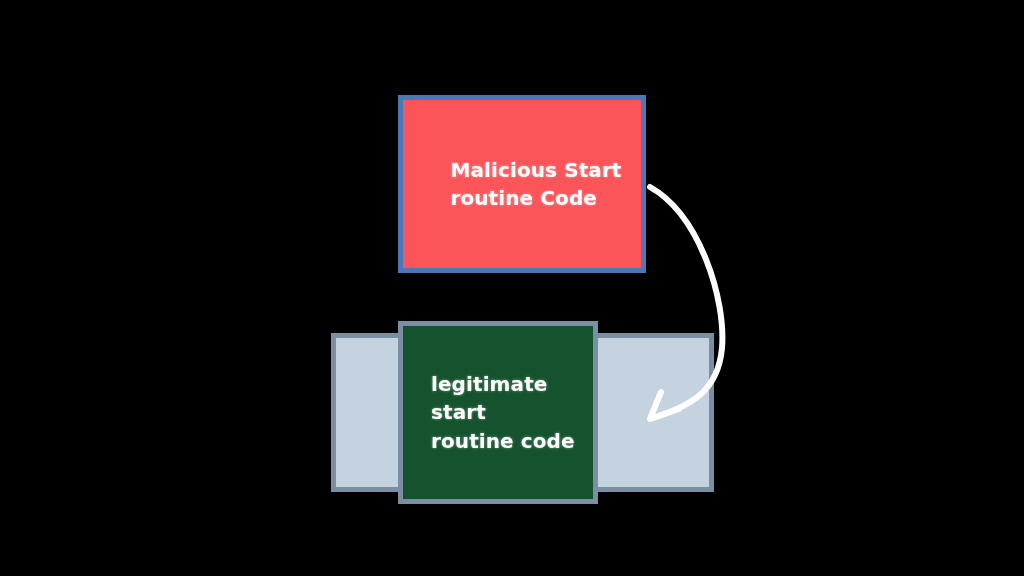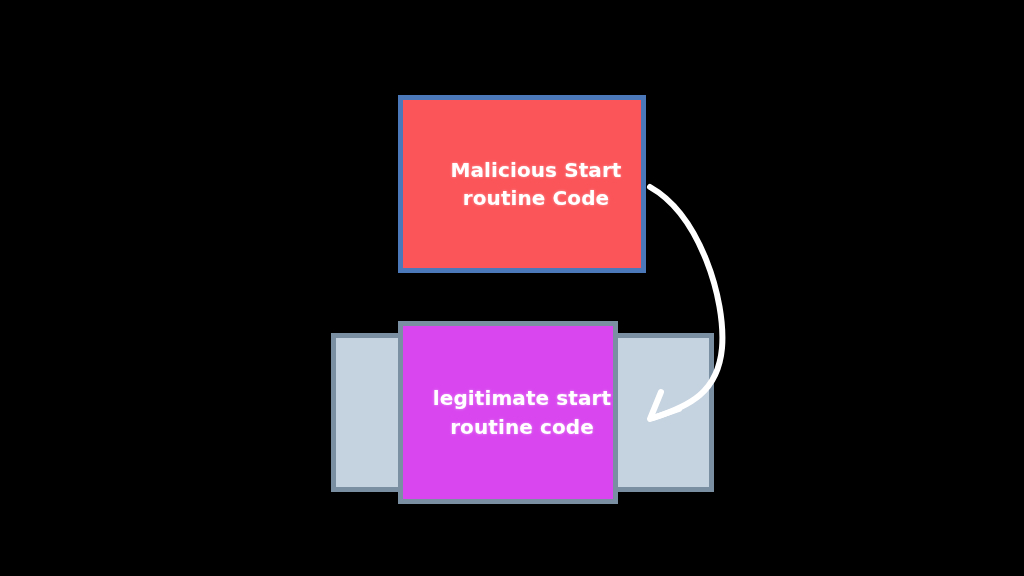--- a/index.html
+++ b/index.html
@@ -17,21 +17,20 @@
     font-family: "DejaVu Sans", "Liberation Sans", sans-serif;
   }
 
   
   .node {
     position: absolute;
     box-sizing: border-box;
     display: flex;
     align-items: center;
     justify-content: center;
-    text-align: center;
     padding-left: 28px;
   }
   .node .label {
     color: #ffffff;
     font-size: 20px;
     font-weight: 600;
     line-height: 1.42;
     letter-spacing: 0.1px;
     white-space: pre-line;
     text-shadow: 0 0 3px rgba(255,255,255,0.45);
@@ -57,23 +56,23 @@
     height: 178px;
     background: #fb5459;
     border: 5px solid #4a78b8;
     z-index: 3;
   }
 
   
   #legitimate-box {
     left: 398px;
     top: 321px;
-    width: 220px;
+    width: 200px;
     height: 183px;
-    background: #d946ef;
+    background: #14532d;
     border: 5px solid #7b8fa3;
     z-index: 3;
   }
 
   
   #arrow-layer {
     position: absolute;
     left: 0;
     top: 0;
     width: 1024px;

